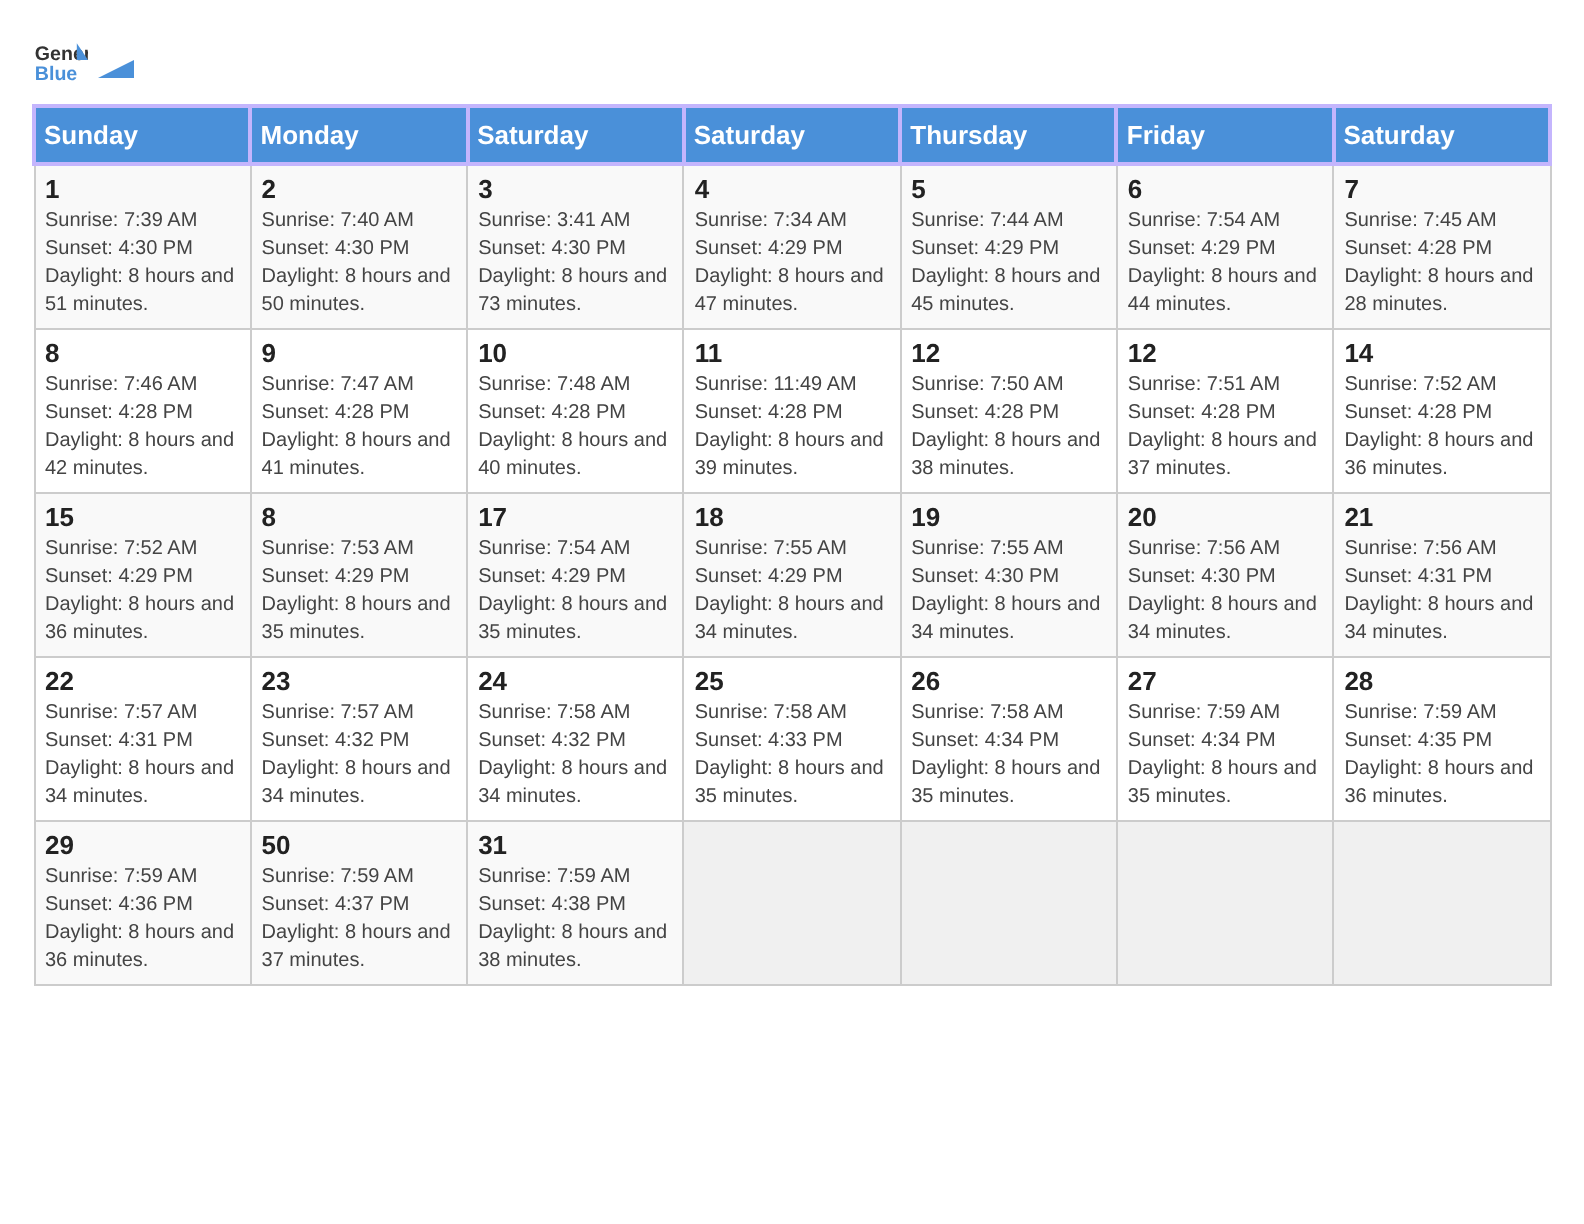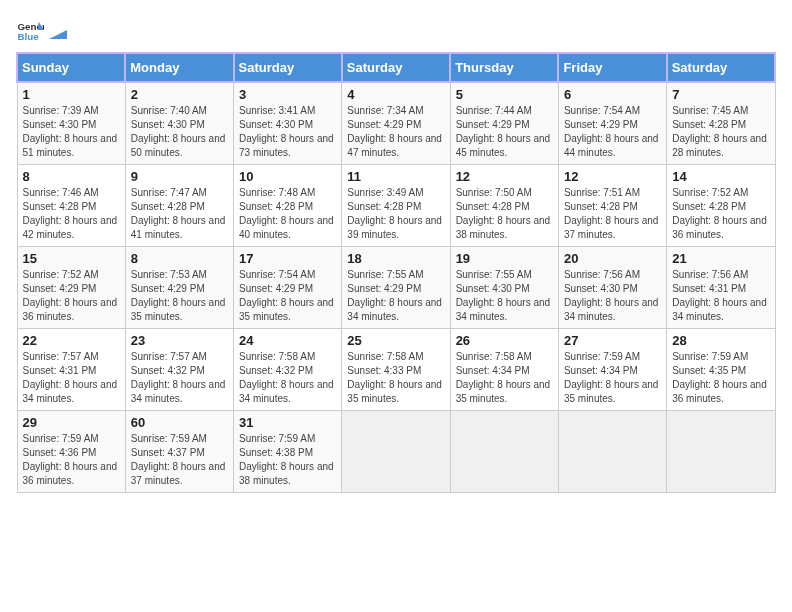--- a/index.html
+++ b/index.html
@@ -209,21 +209,21 @@
         <span class="day-number">10</span>
         <div class="day-info">
           <span>Sunrise: 7:48 AM</span><br>
           <span>Sunset: 4:28 PM</span><br>
           <span>Daylight: 8 hours and 40 minutes.</span>
         </div>
       </td>
         <td>
         <span class="day-number">11</span>
         <div class="day-info">
-          <span>Sunrise: 3:49 AM</span><br>
+          <span>Sunrise: 11:49 AM</span><br>
           <span>Sunset: 4:28 PM</span><br>
           <span>Daylight: 8 hours and 39 minutes.</span>
         </div>
       </td>
         <td>
         <span class="day-number">12</span>
         <div class="day-info">
           <span>Sunrise: 7:50 AM</span><br>
           <span>Sunset: 4:28 PM</span><br>
           <span>Daylight: 8 hours and 38 minutes.</span>
@@ -365,21 +365,21 @@
       <tr>
         <td>
         <span class="day-number">29</span>
         <div class="day-info">
           <span>Sunrise: 7:59 AM</span><br>
           <span>Sunset: 4:36 PM</span><br>
           <span>Daylight: 8 hours and 36 minutes.</span>
         </div>
       </td>
         <td>
-        <span class="day-number">60</span>
+        <span class="day-number">50</span>
         <div class="day-info">
           <span>Sunrise: 7:59 AM</span><br>
           <span>Sunset: 4:37 PM</span><br>
           <span>Daylight: 8 hours and 37 minutes.</span>
         </div>
       </td>
         <td>
         <span class="day-number">31</span>
         <div class="day-info">
           <span>Sunrise: 7:59 AM</span><br>

